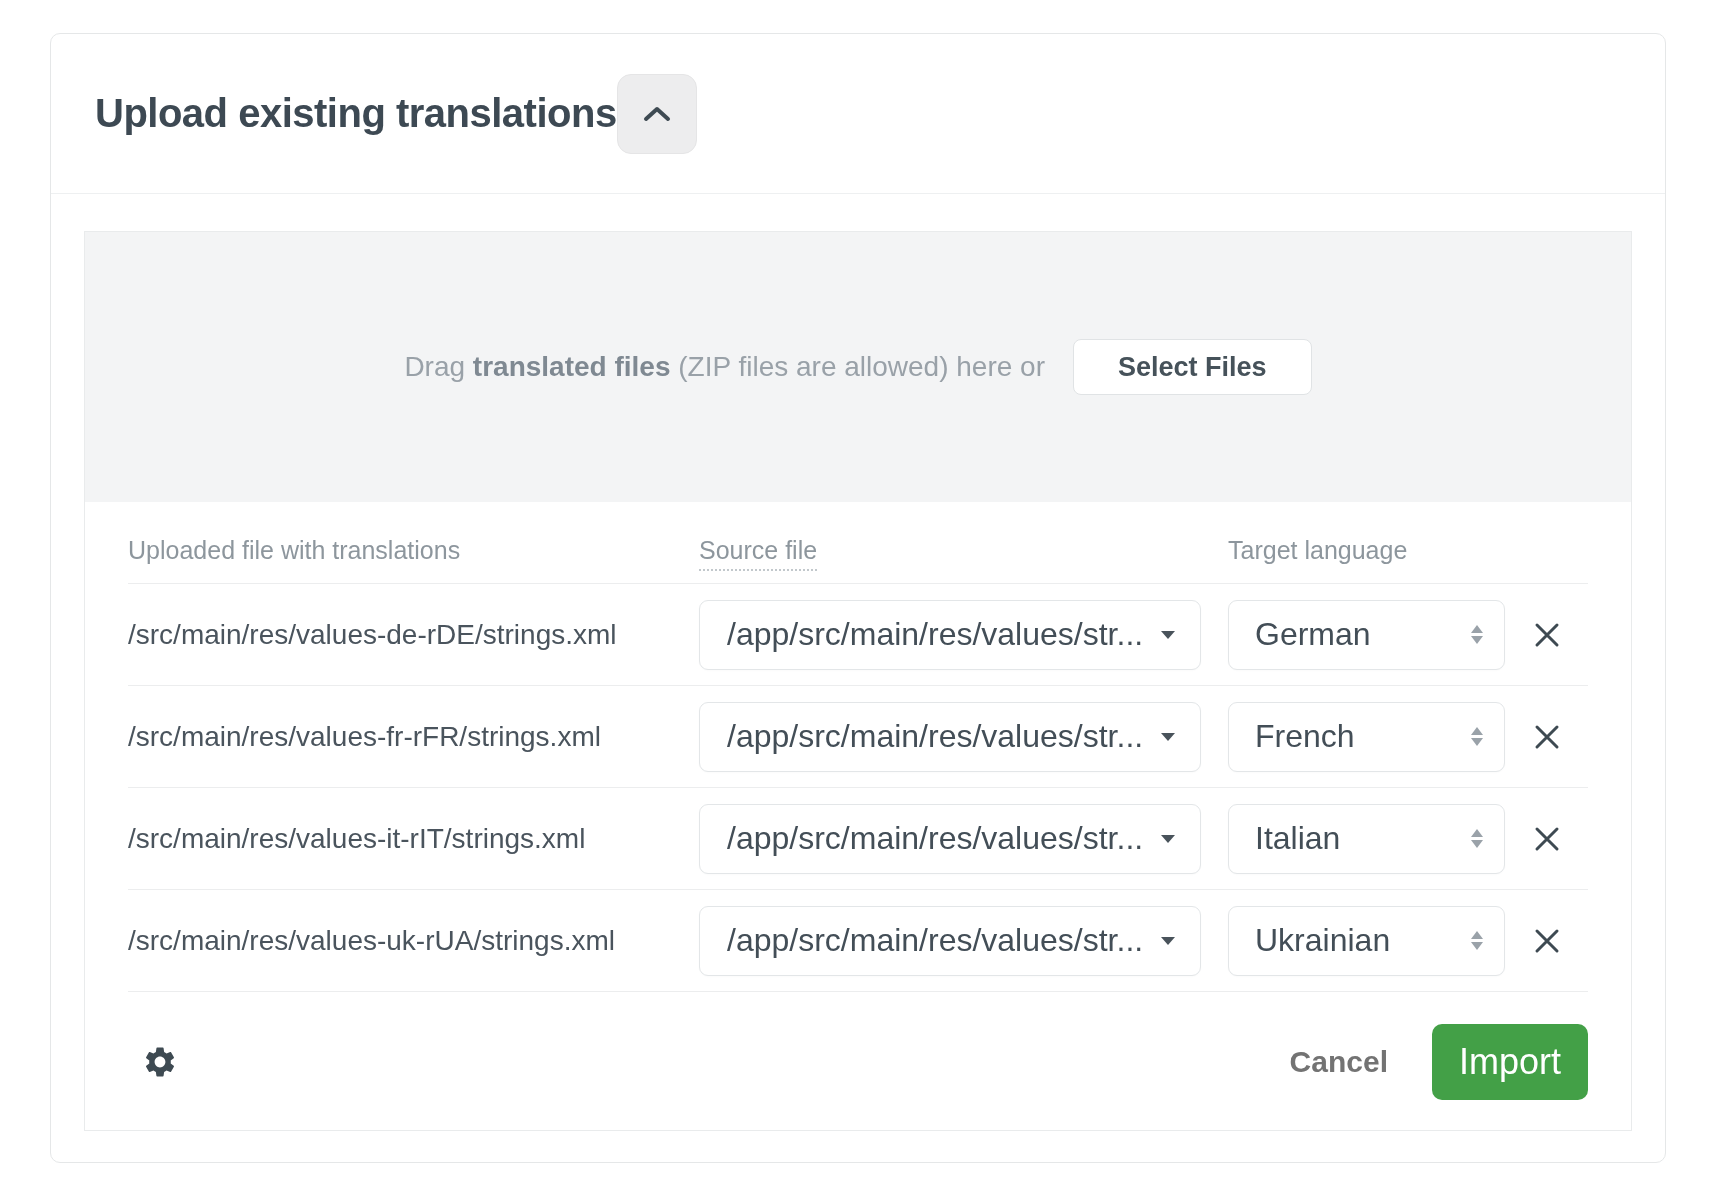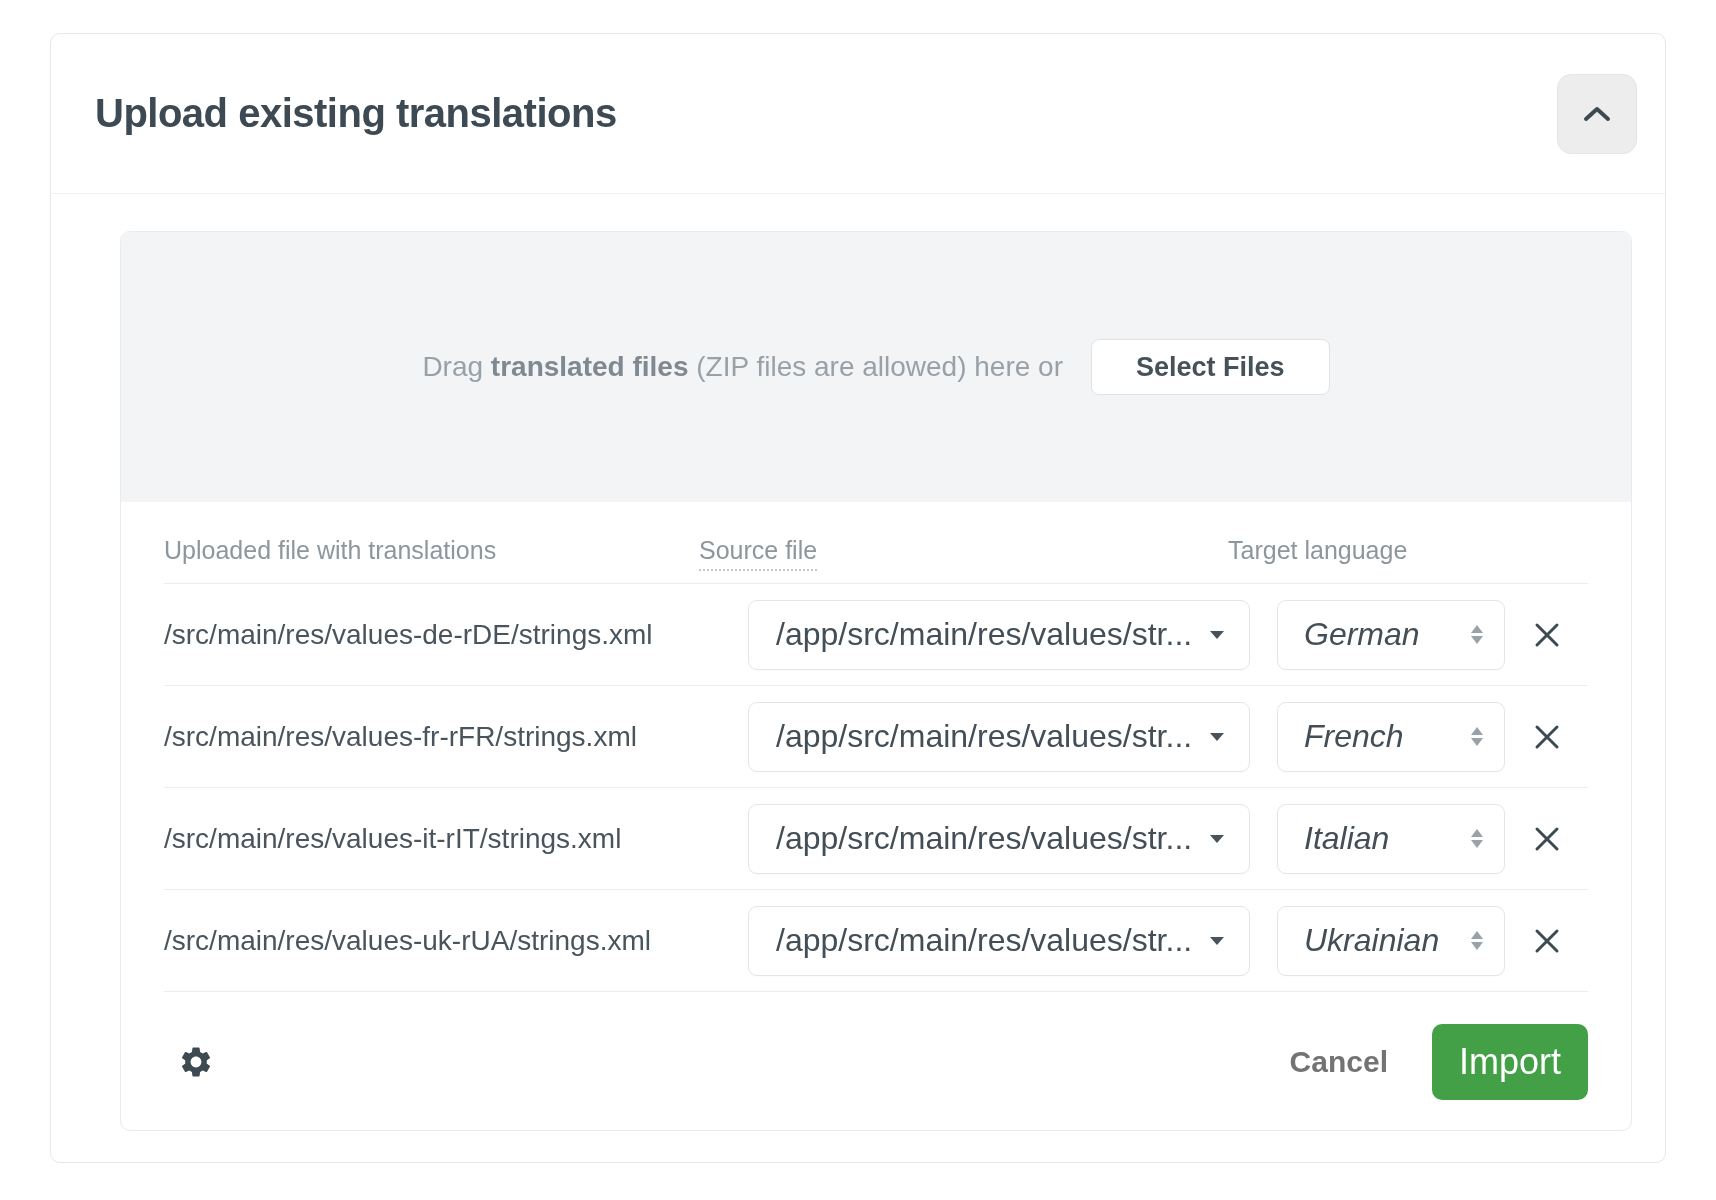--- a/index.html
+++ b/index.html
@@ -17,21 +17,21 @@
     left: 50px; top: 33px;
     width: 1616px; height: 1130px;
     background: #ffffff;
     border: 1px solid #e5e7e8;
     border-radius: 10px;
   }
   .card-header {
     height: 160px;
     display: flex;
     align-items: center;
-    justify-content: space-between;
+    justify-content: flex-start;
     padding: 0 28px 0 44px;
     border-bottom: 1px solid #eef0f1;
   }
   .title {
     font-size: 40px;
     font-weight: 700;
     color: #3d4953;
     letter-spacing: -0.5px;
   }
   .collapse-btn {
@@ -41,24 +41,23 @@
     border: 1px solid #e5e5e6;
     display: flex;
     align-items: center;
     justify-content: center;
     cursor: pointer;
   }
   .card-body { padding: 37px 33px 0; }
   .panel {
     height: 900px;
     border: 1px solid #e9ebec;
-    border-radius: 10px;
+    border-radius: 0;
     overflow: hidden;
     background: #ffffff;
-    margin-left: 36px;
   }
   .dropzone {
     height: 270px;
     background: #f3f4f5;
     display: flex;
     align-items: center;
     justify-content: center;
   }
   .drop-text { font-size: 28px; color: #99a1a8; }
   .drop-text .bold { color: #7f8992; font-weight: 700; }
@@ -113,21 +112,21 @@
     background: #ffffff;
     border: 1px solid #e3e6e8;
     border-radius: 9px;
     display: flex;
     align-items: center;
     justify-content: space-between;
     cursor: pointer;
     box-shadow: 0 1px 2px rgba(0,0,0,0.02);
   }
   .select.source { width: 502px; padding: 0 24px 0 27px; }
-  .select.target { width: 228px; margin-left: 27px; padding: 0 20px 0 26px; font-style: italic; }
+  .select.target { width: 277px; margin-left: 27px; padding: 0 20px 0 26px; }
   .select .val {
     font-size: 32px;
     color: #434e57;
     white-space: nowrap;
     overflow: hidden;
   }
   .cell-x {
     width: 83px;
     display: flex;
     align-items: center;

